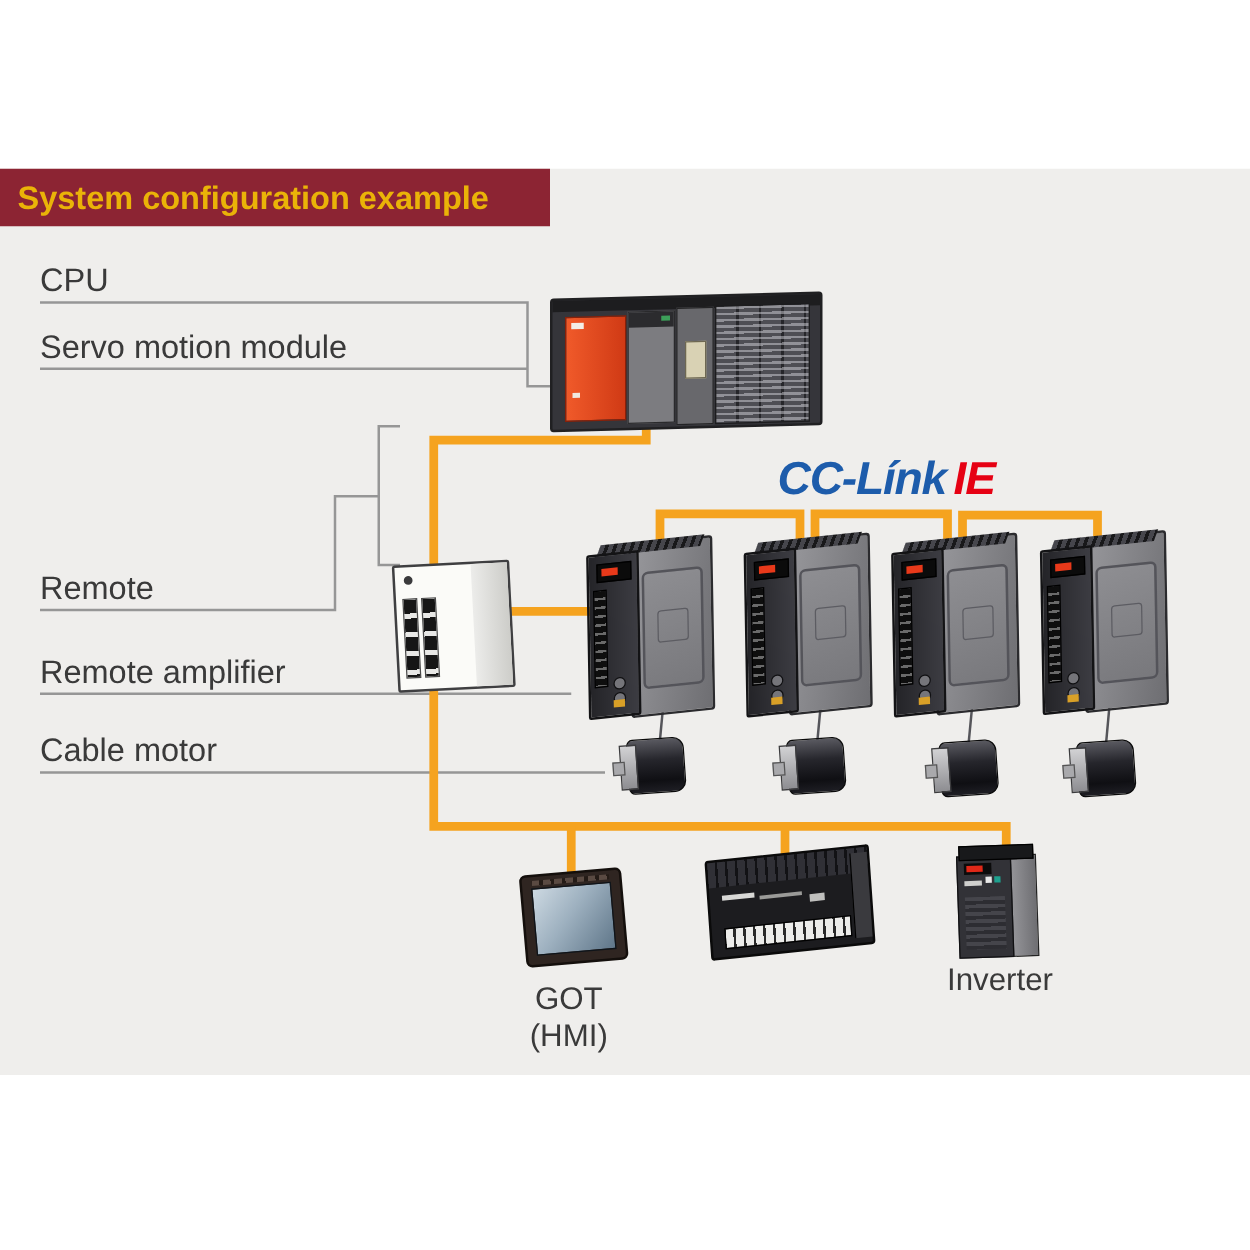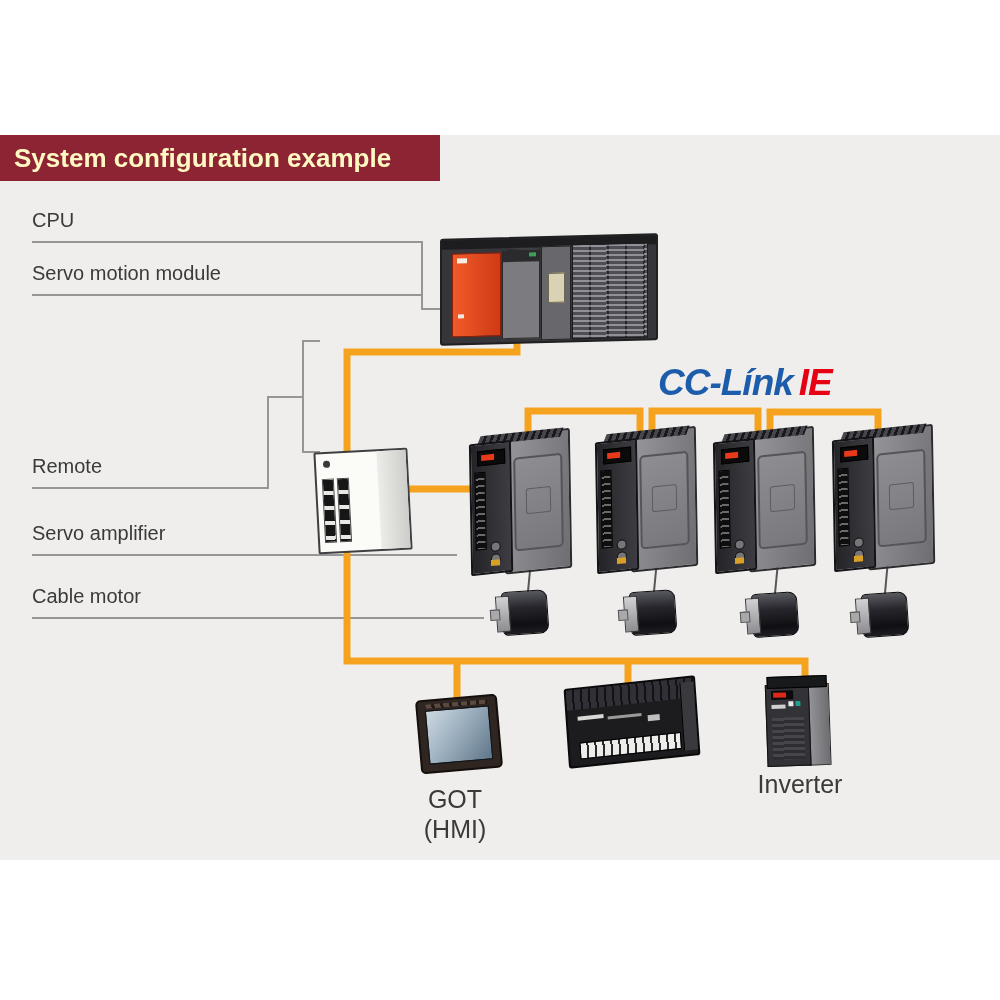--- a/index.html
+++ b/index.html
@@ -1,25 +1,25 @@
 <!DOCTYPE html>
 <html><head>
 <meta charset="utf-8">
 <style>
   html,body{margin:0;padding:0;background:#ffffff;}
   body{width:1000px;height:1000px;position:relative;overflow:hidden;
        font-family:"Liberation Sans",sans-serif;-webkit-font-smoothing:antialiased;}
   .panel{position:absolute;left:0;top:135px;width:1000px;height:725px;background:#efeeec;}
   .banner{position:absolute;left:0;top:135px;width:440px;height:46px;background:#8c2433;
-          color:#fef9c3;font-size:26px;font-weight:bold;line-height:46px;padding-left:14px;box-sizing:border-box;}
-  .callout{position:absolute;left:32px;color:#3a3a3a;font-size:20px;white-space:nowrap;}
+          color:#eab308;font-size:26px;font-weight:bold;line-height:46px;padding-left:14px;box-sizing:border-box;}
+  .callout{position:absolute;left:32px;color:#3a3a3a;font-size:26px;white-space:nowrap;}
   .wires{position:absolute;left:0;top:0;width:1000px;height:1000px;z-index:1;}
   .dev{position:absolute;z-index:2;}
   .logo{position:absolute;left:622px;top:362px;z-index:2;font-size:37px;font-weight:bold;
-        font-style:italic;letter-spacing:-1px;white-space:nowrap;margin-left:36px;}
+        font-style:italic;letter-spacing:-1px;white-space:nowrap;}
   .logo .blue{color:#1d5cab;}
   .logo .red{color:#e60113;margin-left:6px;}
   .dev-label{position:absolute;z-index:2;color:#3a3a3a;font-size:25px;line-height:30px;text-align:center;}
 
   
   .plc{left:440px;top:236px;width:214px;height:103px;background:#35353a;border:2px solid#202022;
        border-radius:3px;transform:skewY(-1.5deg);}
   .plc-top{position:absolute;left:0;top:0;width:100%;height:9px;background:#1d1d1f;}
   .plc-psu{position:absolute;left:10px;top:13px;width:47px;height:82px;
            background:linear-gradient(90deg,#f05a2a,#d03a15);border:1px solid #8a2008;}
@@ -138,21 +138,21 @@
   </g>
 </svg>
 
 <div class="banner">
   <span>System configuration example</span>
 </div>
 
 <div class="callout" style="top:209px">CPU</div>
 <div class="callout" style="top:262px">Servo motion module</div>
 <div class="callout" style="top:455px">Remote</div>
-<div class="callout" style="top:522px">Servo amplifier</div>
+<div class="callout" style="top:522px">Remote amplifier</div>
 <div class="callout" style="top:585px">Cable motor</div>
 
 <div class="logo">
   <span class="blue">CC-Línk</span><span class="red">IE</span>
 </div>
 
 <div class="dev plc">
   <div class="plc-top"></div>
   <div class="plc-psu">
     <div class="plc-psu-chip"></div>

